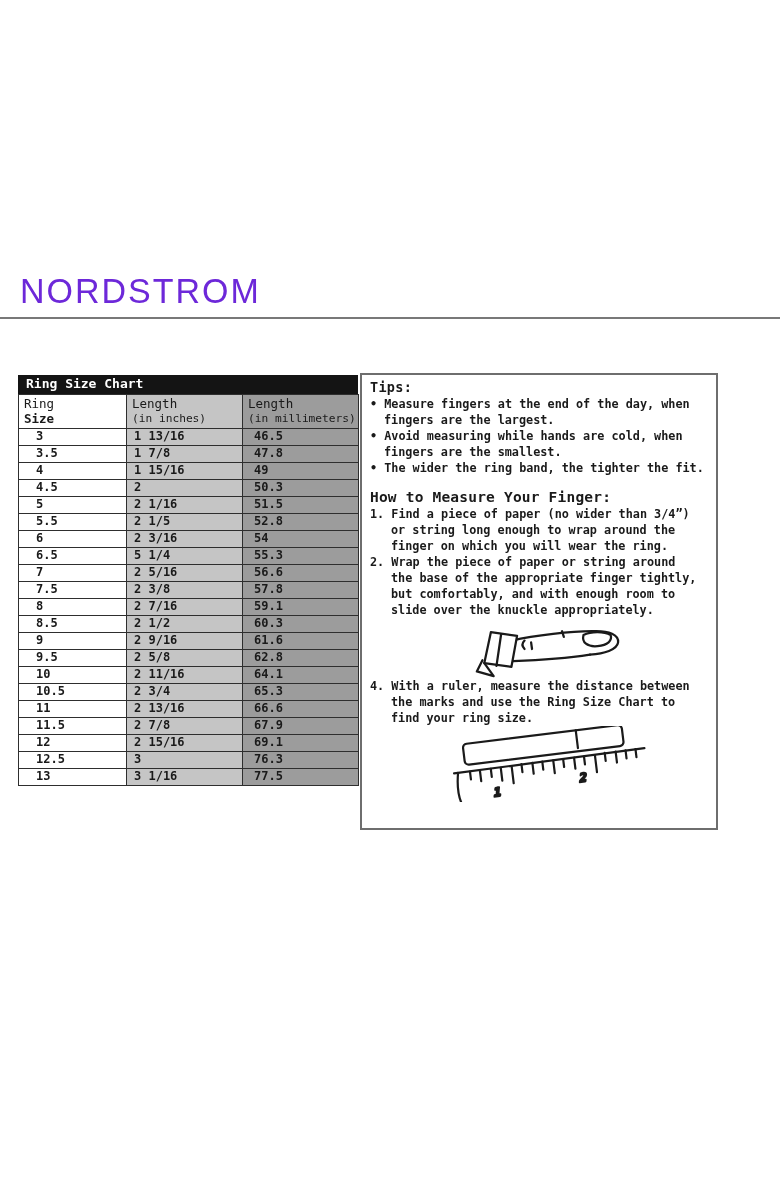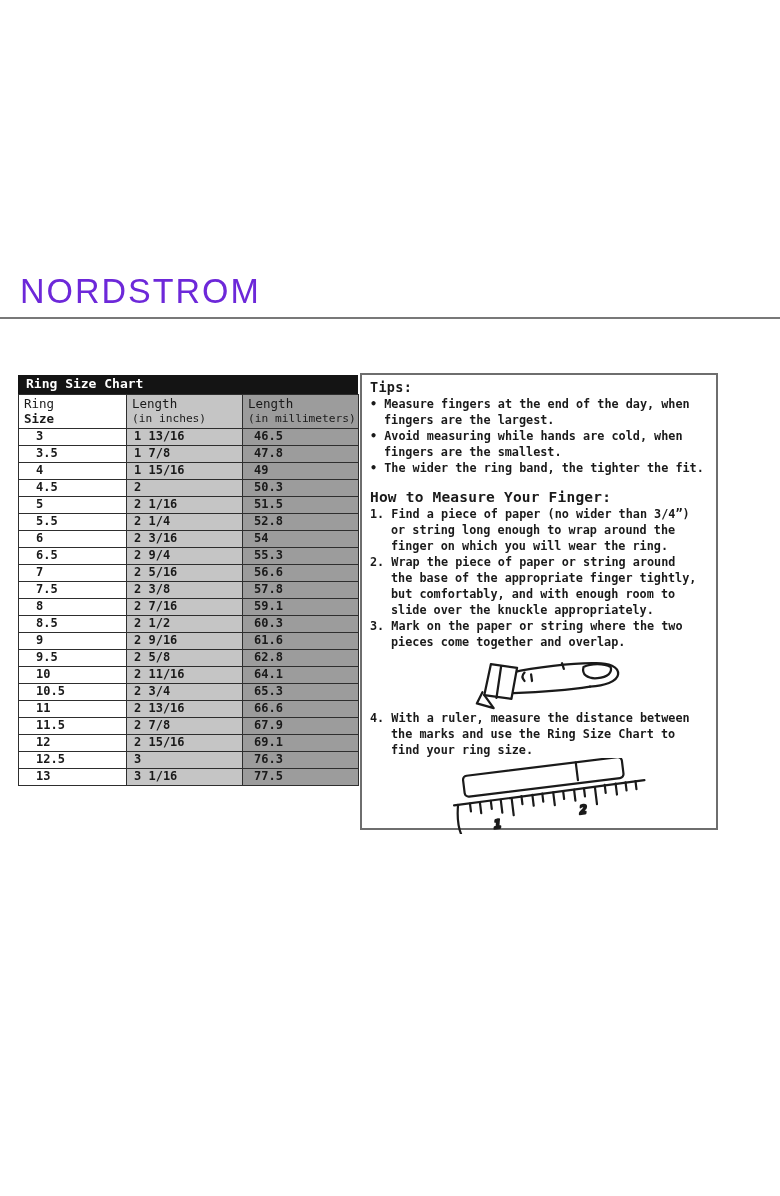--- a/index.html
+++ b/index.html
@@ -135,31 +135,31 @@
           <td class="c1">2</td>
           <td class="c2">50.3</td>
         </tr>
         <tr>
           <td class="c0">5</td>
           <td class="c1">2 1/16</td>
           <td class="c2">51.5</td>
         </tr>
         <tr>
           <td class="c0">5.5</td>
-          <td class="c1">2 1/4</td>
+          <td class="c1">2 1/5</td>
           <td class="c2">52.8</td>
         </tr>
         <tr>
           <td class="c0">6</td>
           <td class="c1">2 3/16</td>
           <td class="c2">54</td>
         </tr>
         <tr>
           <td class="c0">6.5</td>
-          <td class="c1">2 9/4</td>
+          <td class="c1">5 1/4</td>
           <td class="c2">55.3</td>
         </tr>
         <tr>
           <td class="c0">7</td>
           <td class="c1">2 5/16</td>
           <td class="c2">56.6</td>
         </tr>
         <tr>
           <td class="c0">7.5</td>
           <td class="c1">2 3/8</td>
@@ -236,22 +236,20 @@
 
   <h2 class="howto-h">How to Measure Your Finger:</h2>
   <div>
       <p class="step">1. Find a piece of paper (no wider than 3/4”)
 or string long enough to wrap around the
 finger on which you will wear the ring.</p>
       <p class="step">2. Wrap the piece of paper or string around
 the base of the appropriate finger tightly,
 but comfortably, and with enough room to
 slide over the knuckle appropriately.</p>
-      <p class="step">3. Mark on the paper or string where the two
-pieces come together and overlap.</p>
     </div>
 
   <div class="fig fig-finger">
     <svg width="170" height="58" viewBox="0 0 180 62">
       <g fill="none" stroke="#1a1a1a" stroke-width="2.4" stroke-linecap="round" stroke-linejoin="round">
         <path d="M52 22 C 78 16, 116 12, 138 12"></path>
         <path d="M138 12 C 157 11, 167 16, 166 24 C 165 32, 151 36, 136 37"></path>
         <path d="M129 16 C 127 24, 133 29, 144 28 C 155 27, 160 22, 158 16 C 151 12, 137 12, 129 16 Z"></path>
         <path d="M136 37 C 110 41, 80 43, 54 44"></path>
         <path d="M106 12 l2 6"></path>

